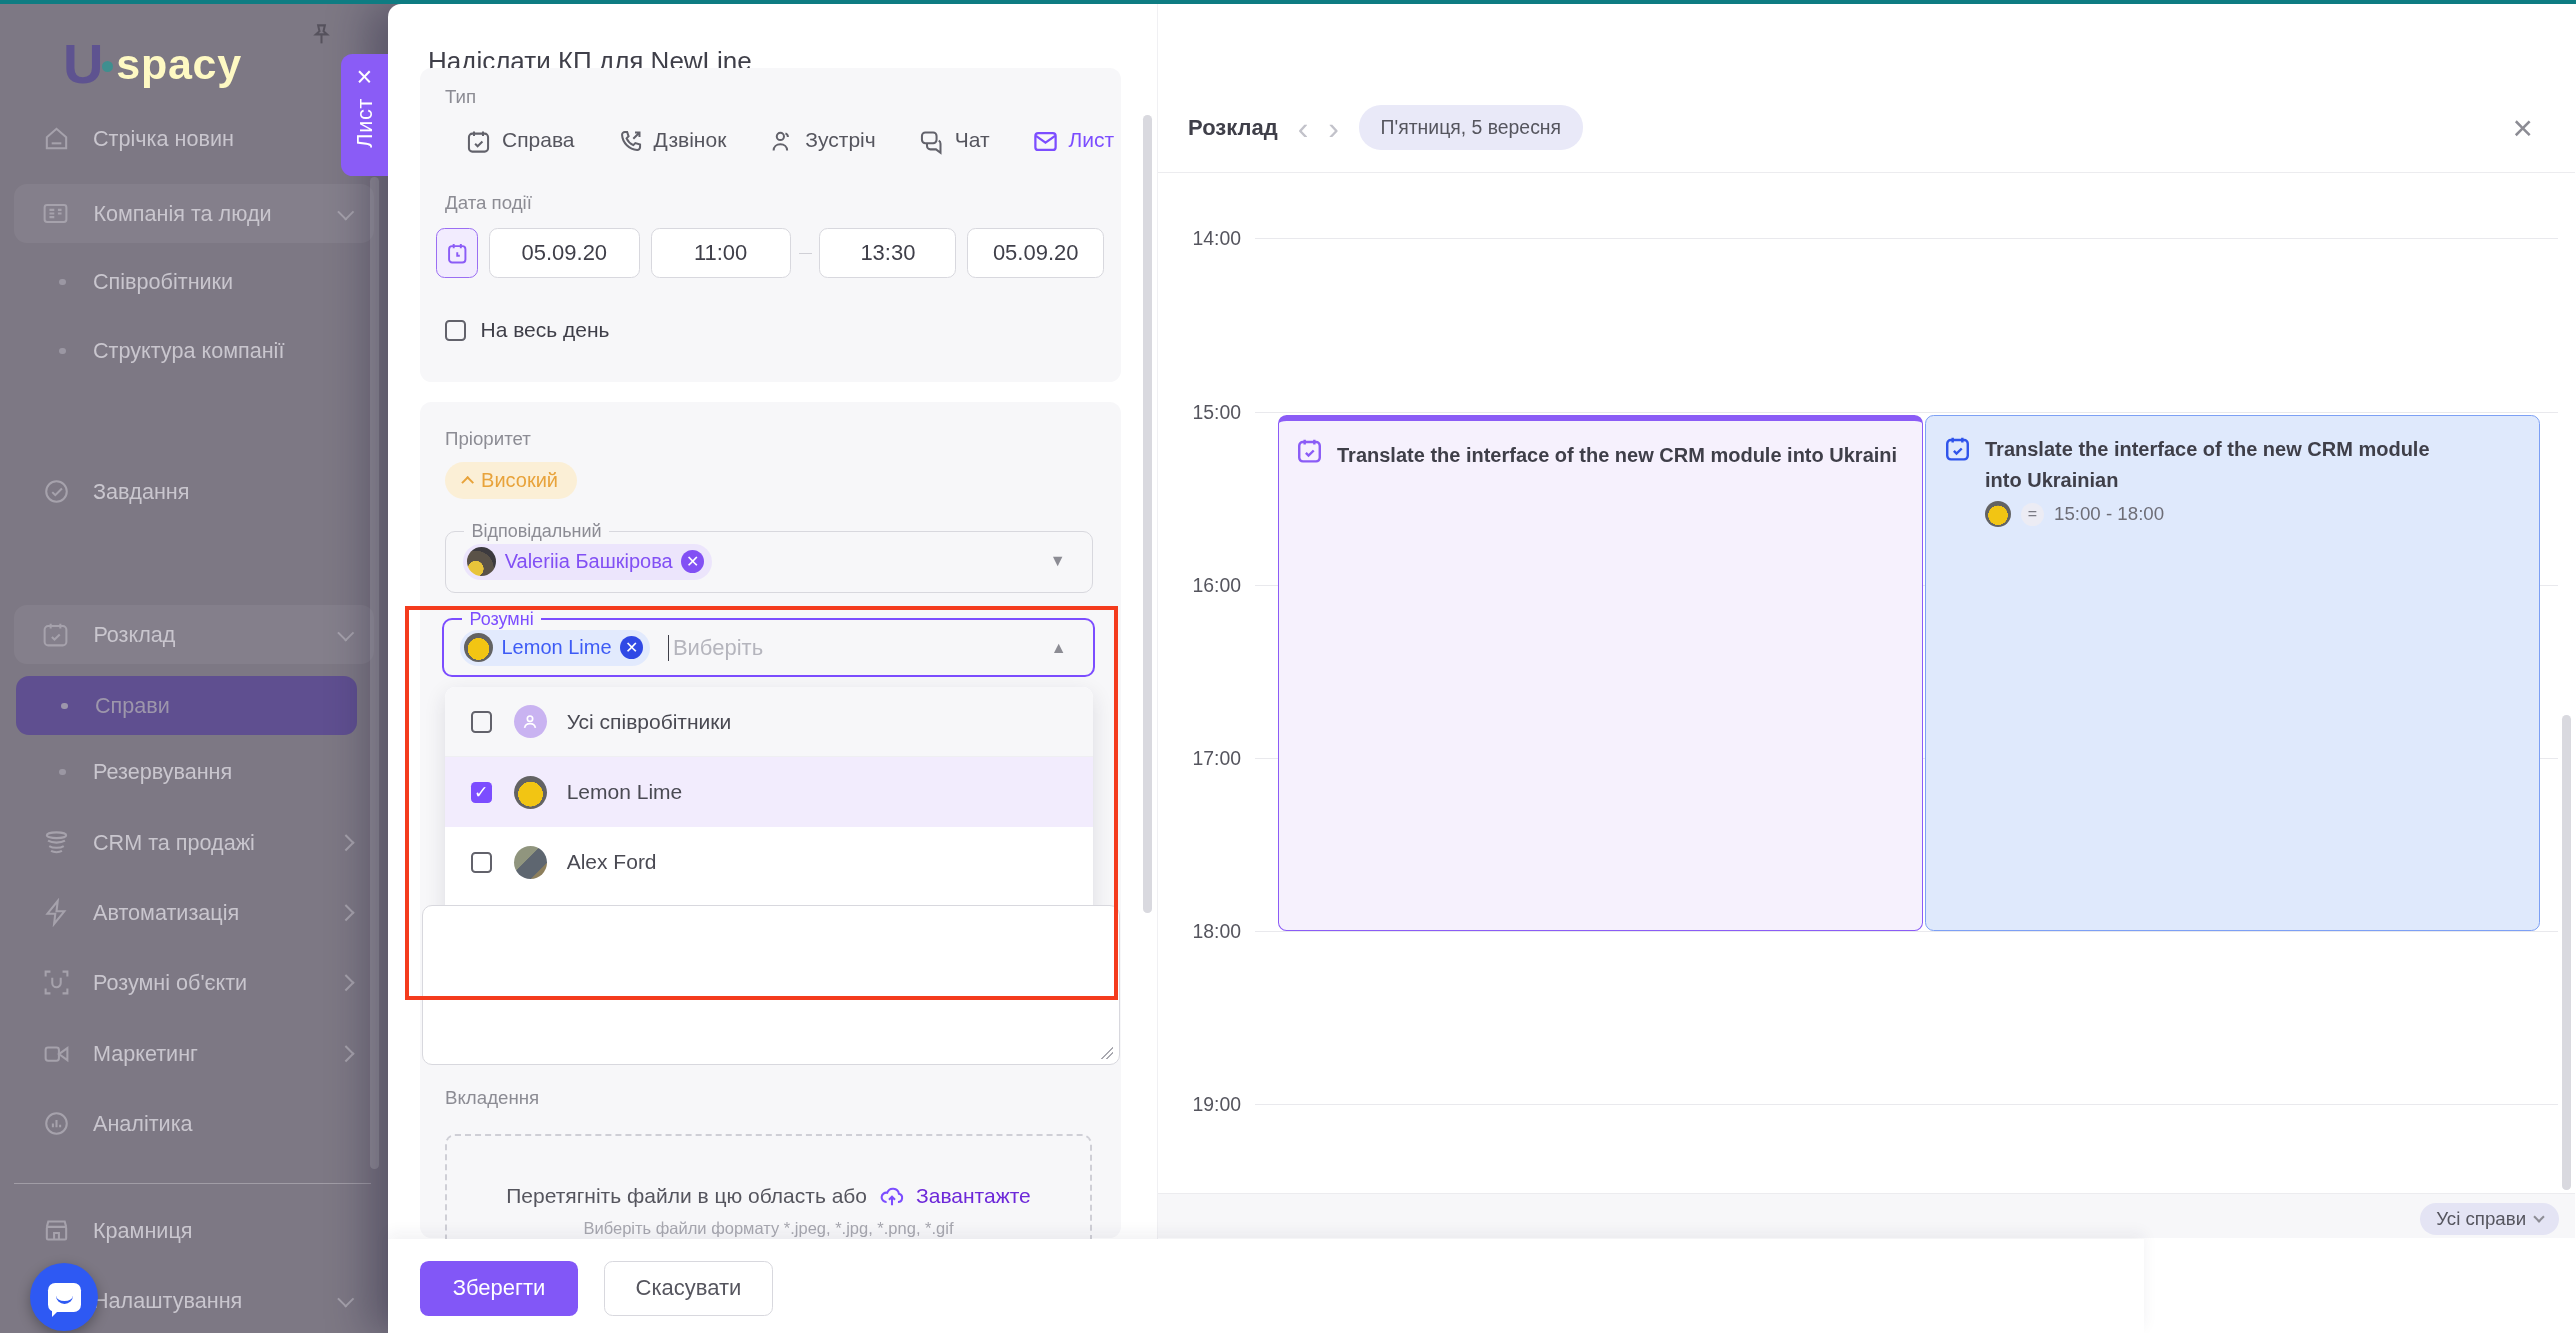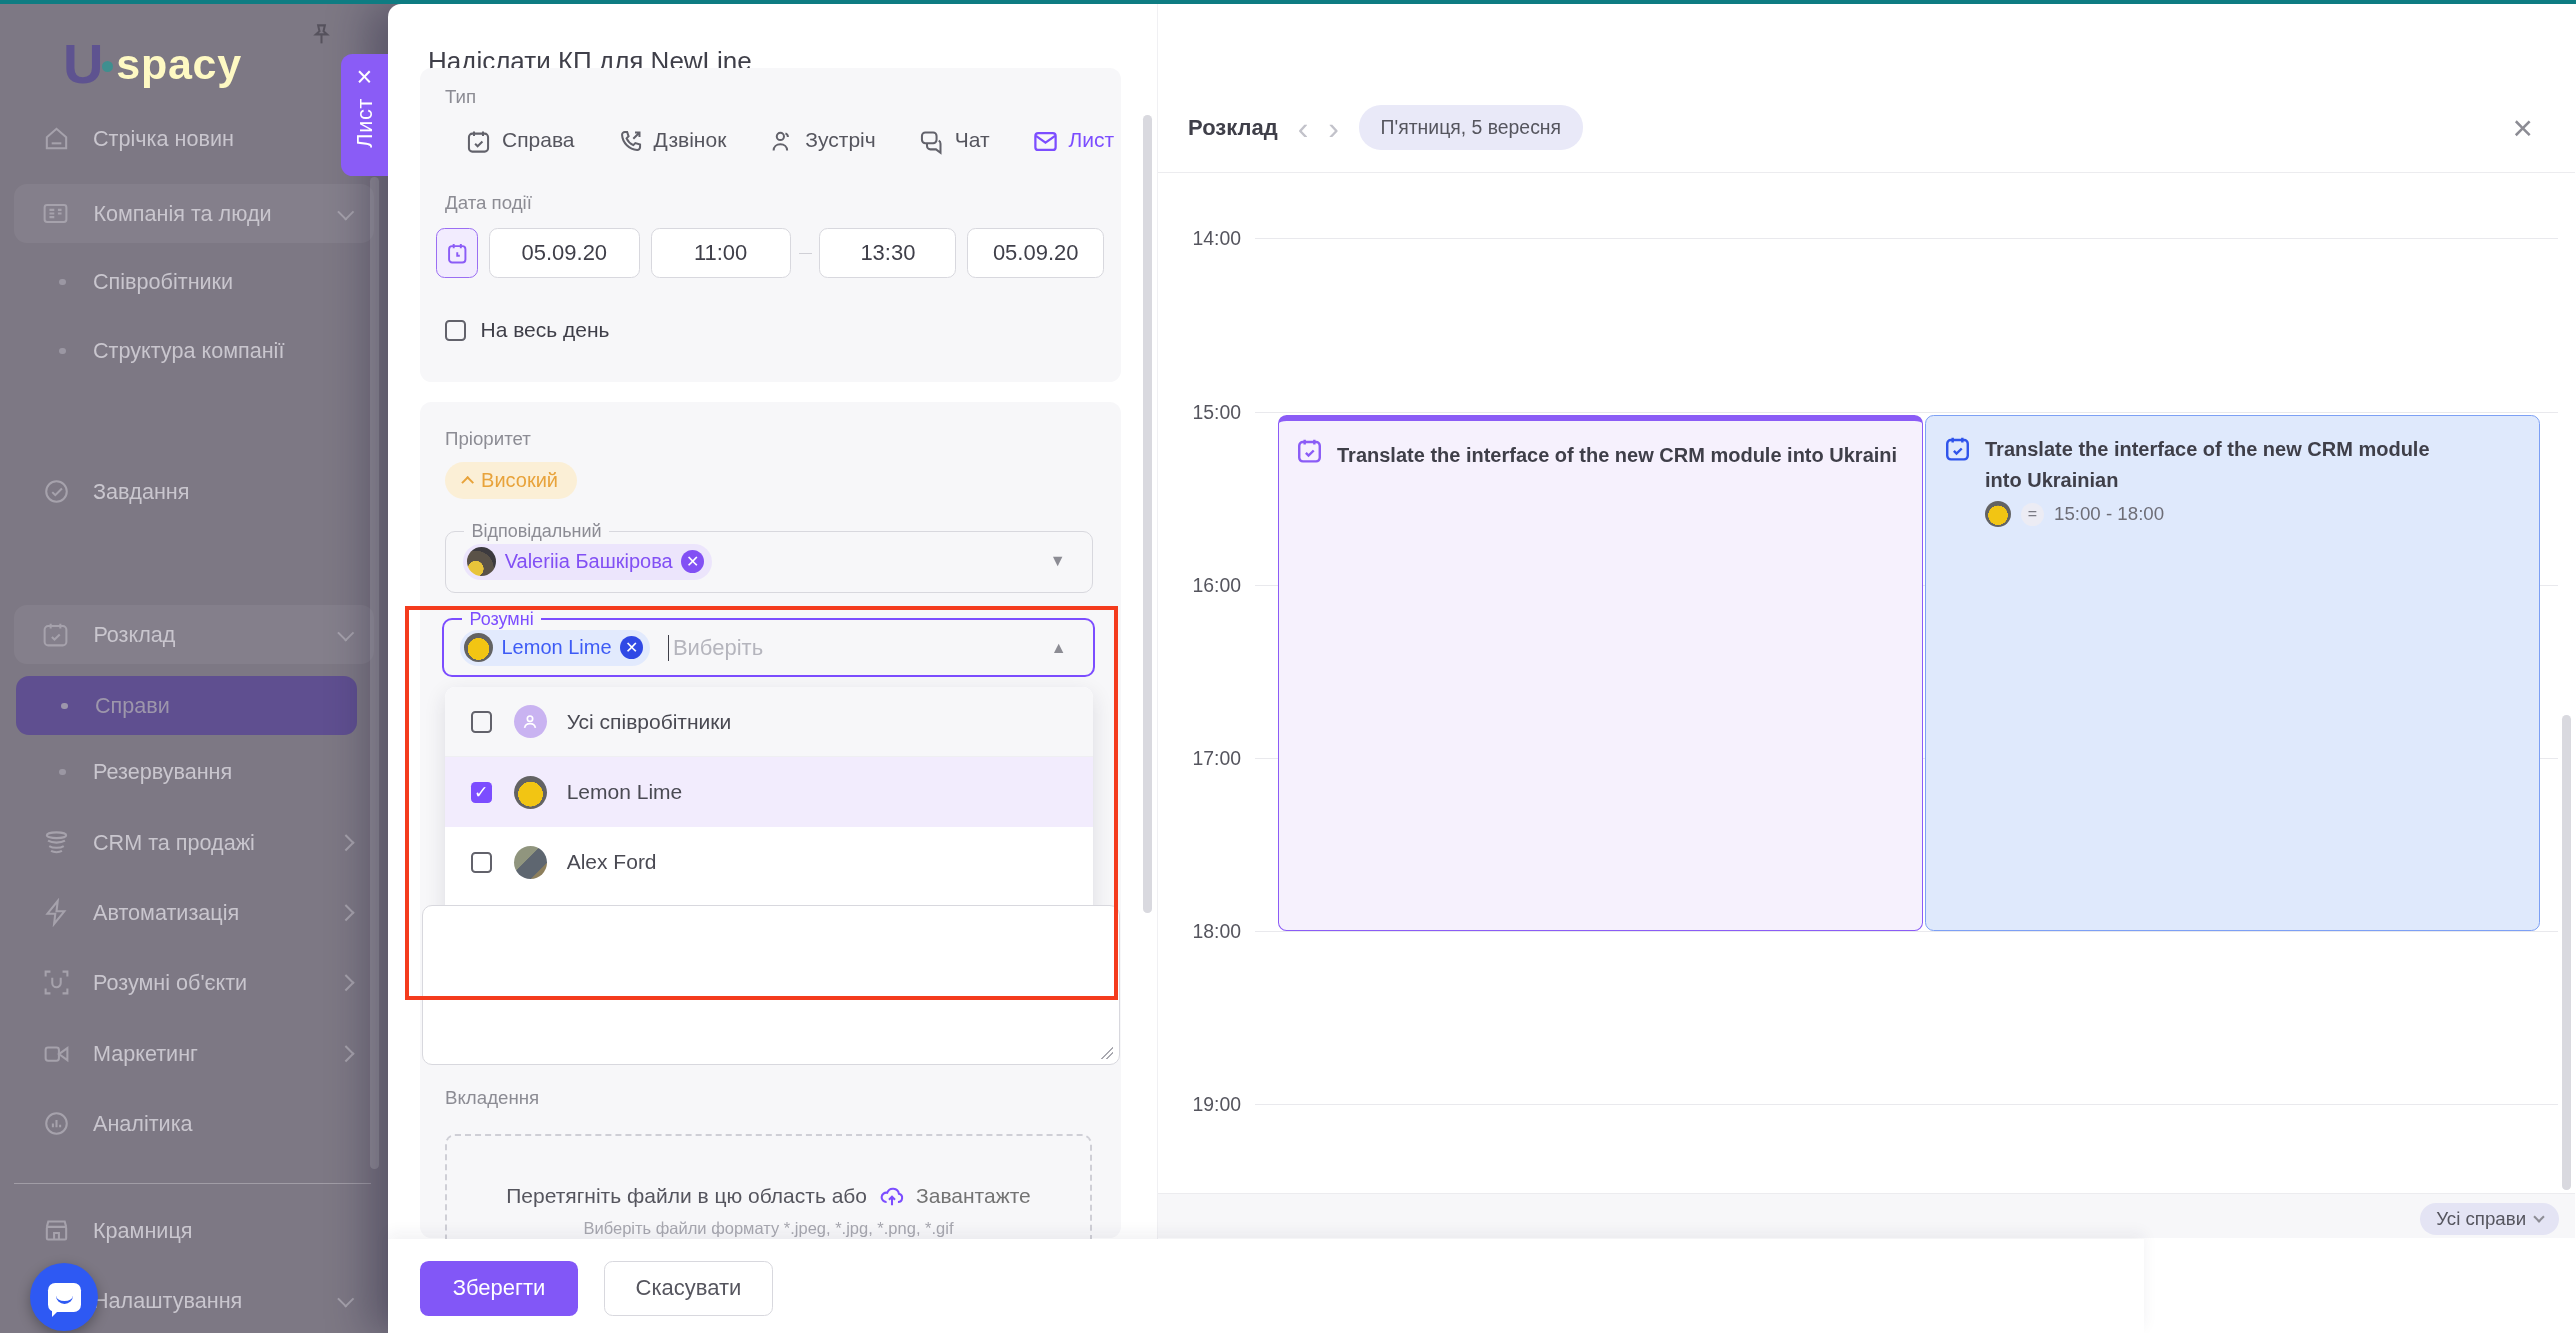--- a/index.html
+++ b/index.html
@@ -100,21 +100,21 @@
   .mrow-sel{background:#f2ecfd;}
 
   
   #textarea{background:#fff;border:1.4px solid #d8d8de;border-radius:10px;}
   .resize-h{position:absolute;right:5.8px;bottom:5.8px;width:13px;height:13px;background:
     linear-gradient(135deg,transparent 0 52%,#a9a9b0 52% 58%,transparent 58% 72%,#a9a9b0 72% 78%,transparent 78%);}
 
   
   #dropzone{border:2.2px dashed #cfcfd6;border-radius:10px;background:#f7f7f9;text-align:center;}
   .dz-line1{margin-top:47px;font-size:21px;color:#55555e;display:flex;align-items:center;justify-content:center;gap:11.5px;}
-  .dz-link{color:#737373;}
+  .dz-link{color:#6d28d9;}
   .dz-hint{margin-top:10px;font-size:16.5px;color:#a7a7af;}
 
   
   #form-footer{left:0;top:1235px;width:1756px;height:94px;background:#fff;box-shadow:0 -5.8px 14.4px rgba(30,30,60,.06);z-index:30;}
   .btn{height:55px;border-radius:8.6px;font-size:22px;display:flex;align-items:center;justify-content:center;}
   .btn-primary{background:#8257f7;color:#fff;}
   .btn-secondary{background:#fff;border:1.4px solid #d8d8de;color:#55555e;}
 
   
   .vscroll{width:8.6px;border-radius:4.3px;background:#d9d9df;}

